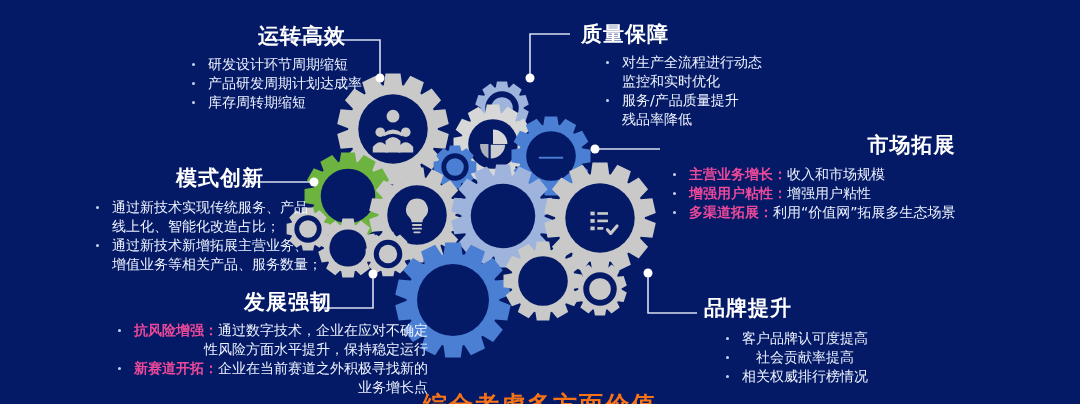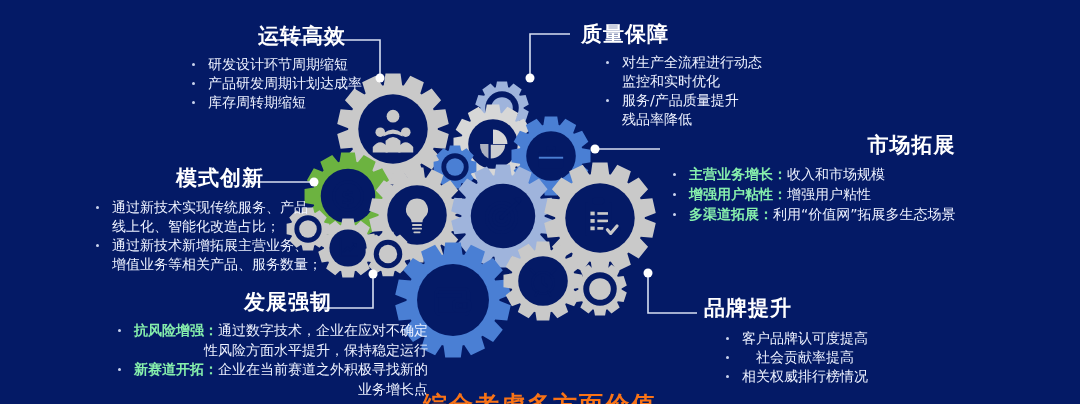--- a/index.html
+++ b/index.html
@@ -27,21 +27,21 @@
   ul.bullets{margin:0;padding:0;list-style:none;}
   ul.bullets li{
     position:relative;padding-left:22px;margin-bottom:2px;
     font-size:14px;line-height:17px;color:#eef2ff;white-space:nowrap;
   }
   ul.bullets li:before{
     content:"";position:absolute;left:6px;top:7px;
     width:3px;height:3px;border-radius:50%;background:#c9d3ee;
   }
   ul.bullets li.nodot:before{display:none;}
-  ul.bullets li b{font-weight:bold;color:#86efac;font-family:Liberation Mono, monospace;}
+  ul.bullets li b{font-weight:bold;color:#ec4899;}
 
   .tight li{margin-bottom:0;text-align:right;}
 
   
   #blk-operation{left:172px;top:6px;}
   #blk-operation .heading{margin-left:86px;margin-bottom:6px;}
   #blk-operation ul{margin-left:14px;}
 
   #blk-quality{left:576px;top:4px;}
   #blk-quality .heading{margin-left:5px;margin-bottom:6px;}

